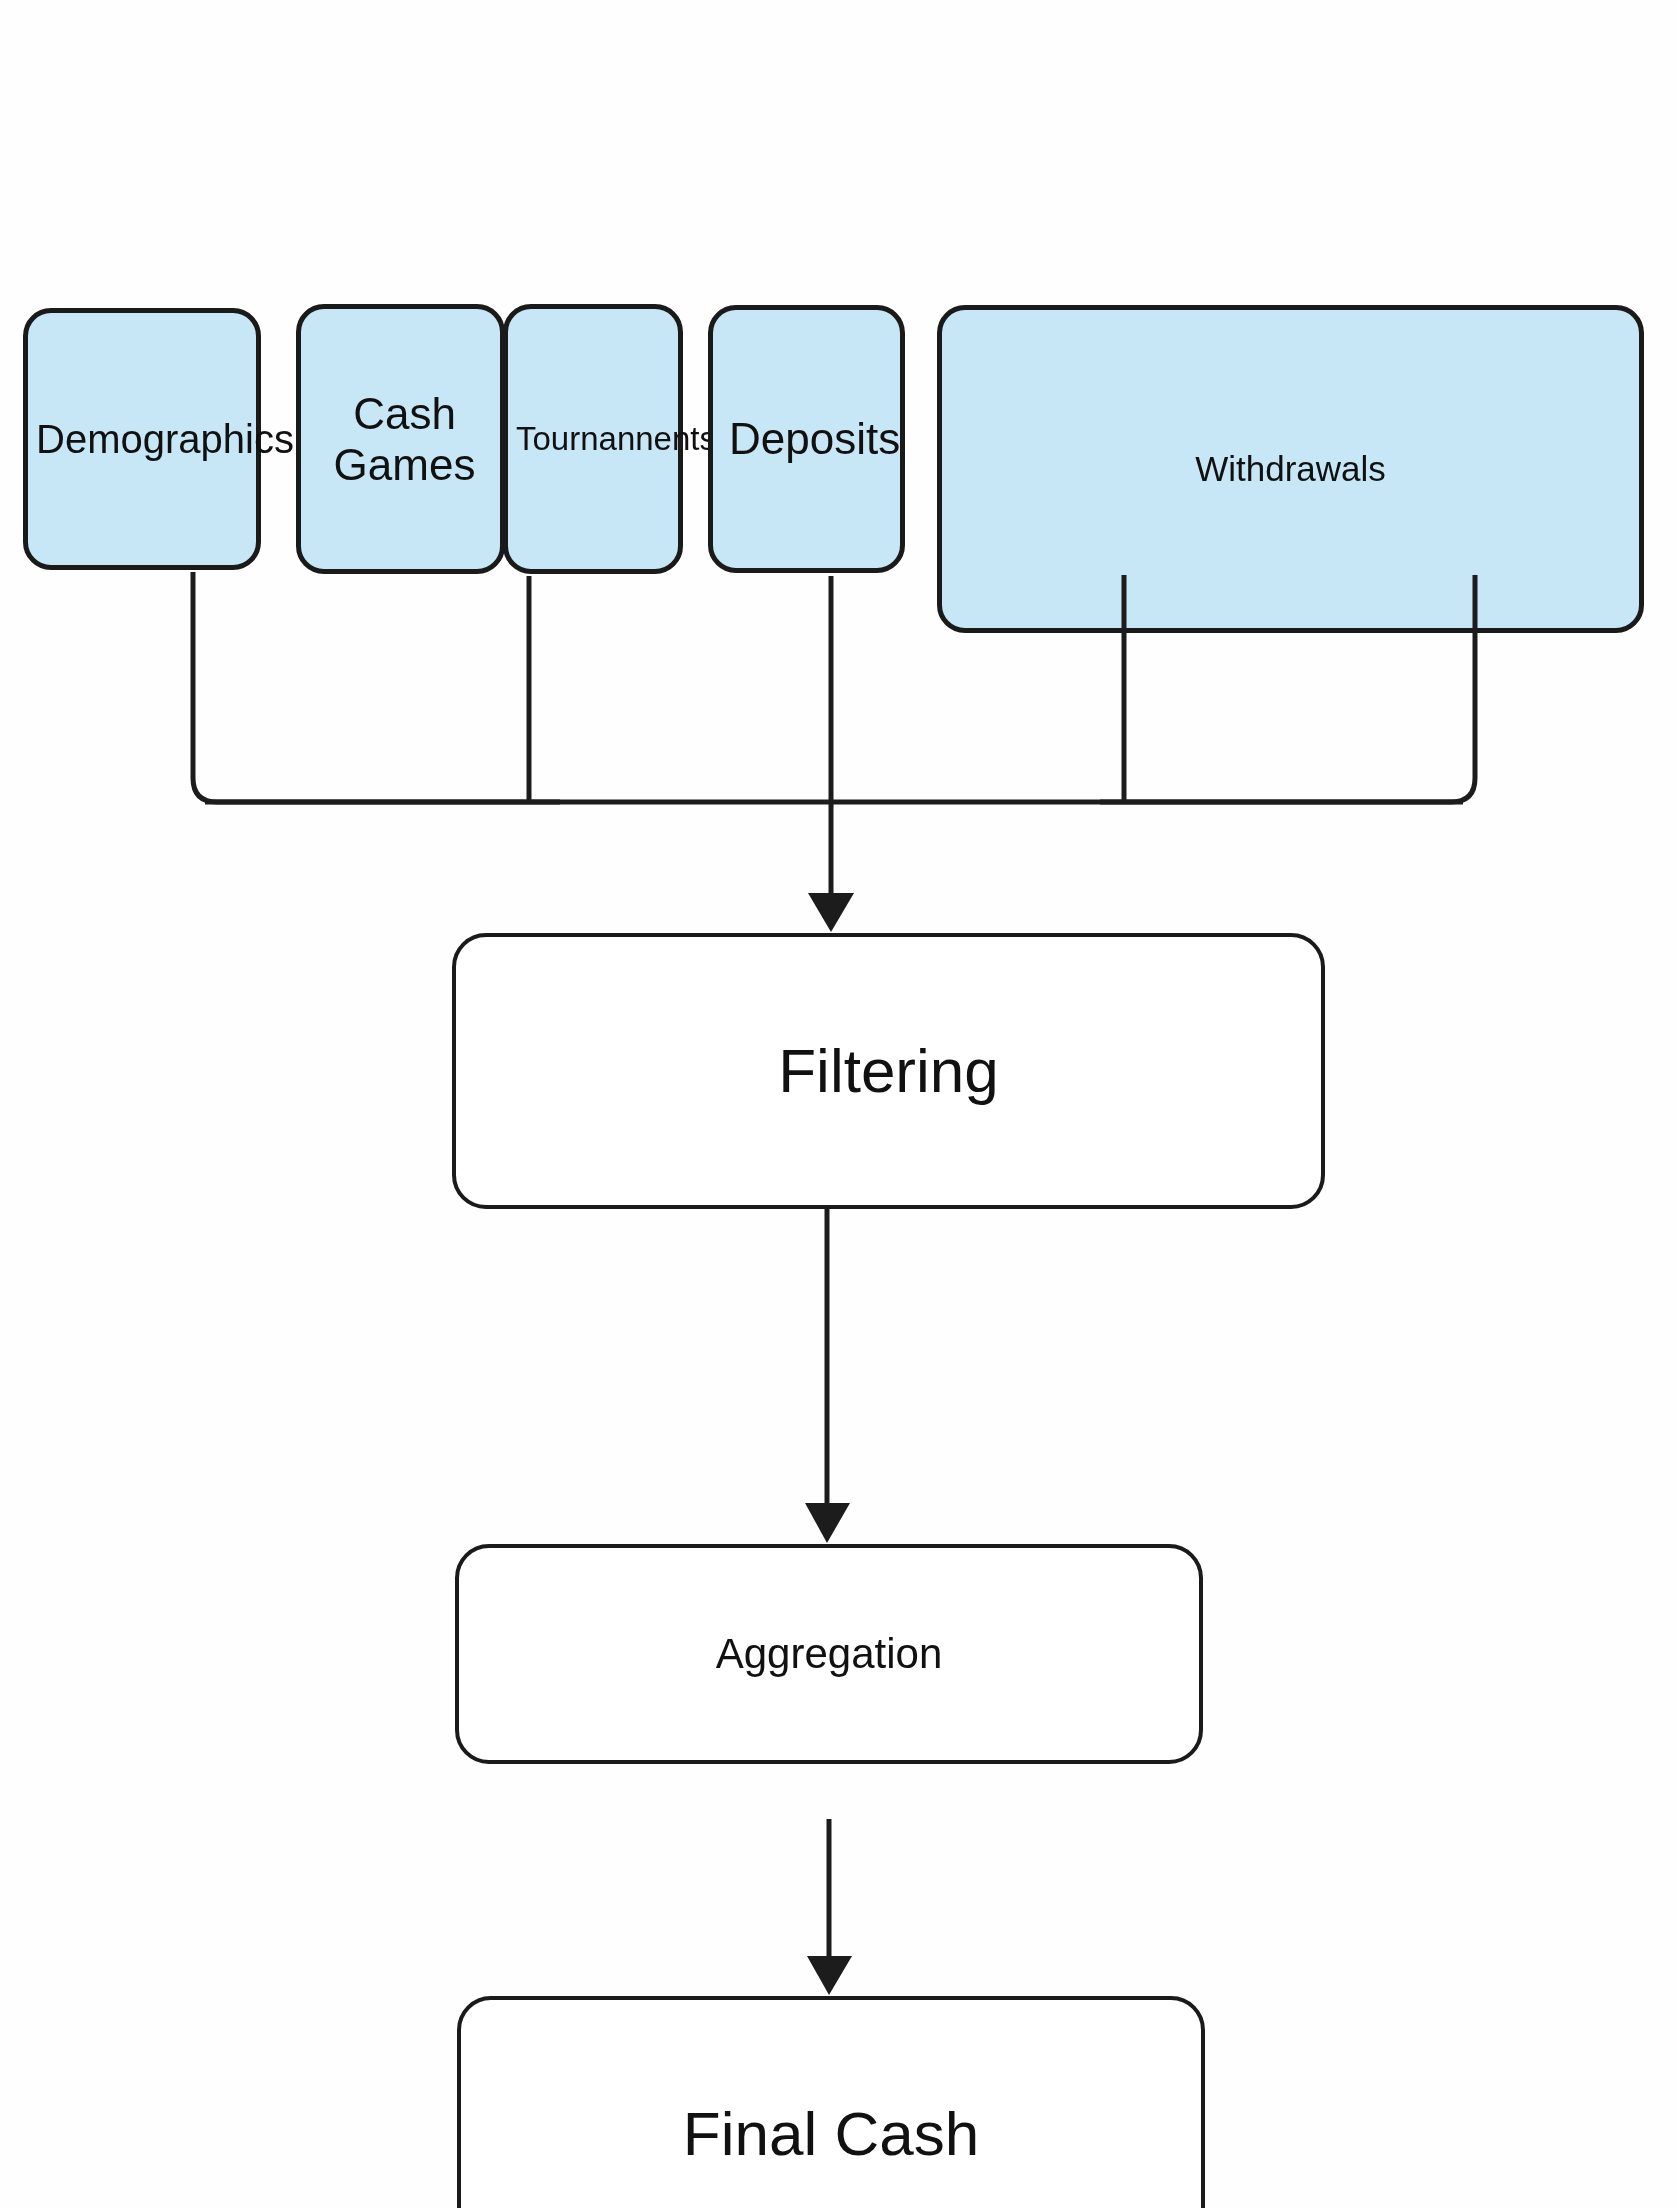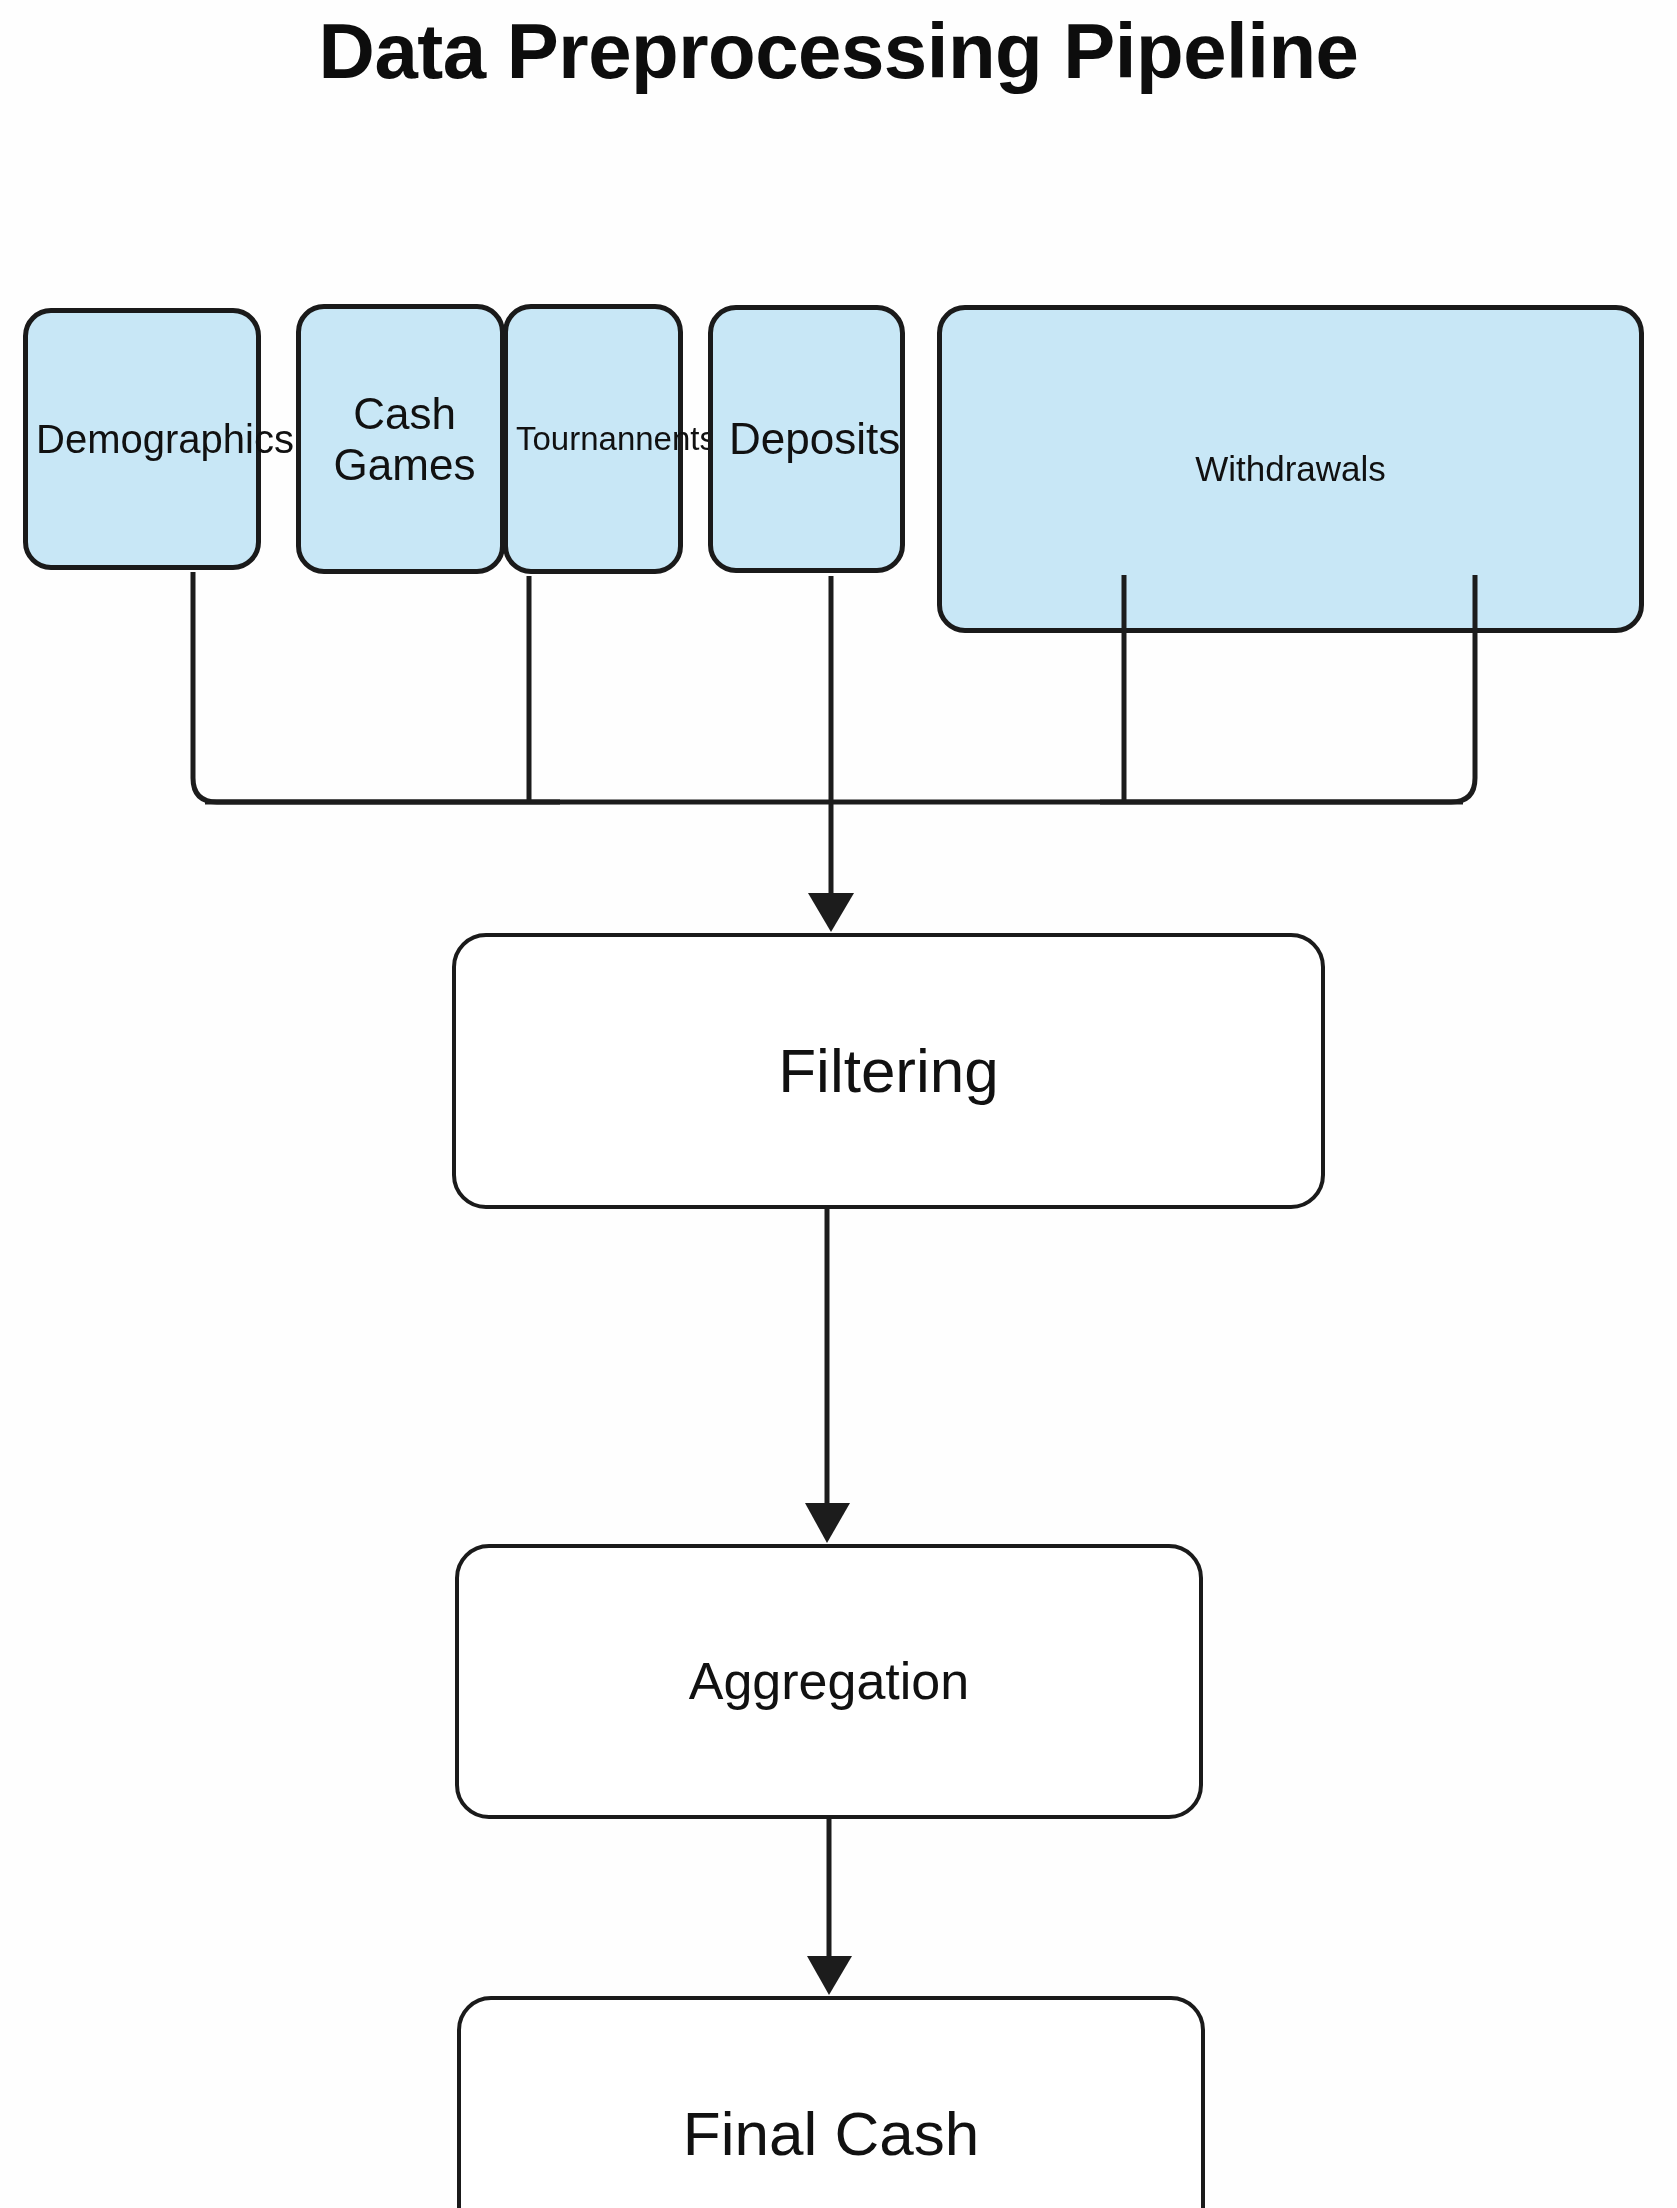--- a/index.html
+++ b/index.html
@@ -84,22 +84,22 @@
     font-size: 35px;
   }
   
   #node-withdrawals { width: 707px; }
   
   #node-filtering {
     left: 452px; top: 933px;  width: 873px; height: 276px;
     font-size: 62px;
   }
   #node-aggregation {
-    left: 455px; top: 1544px; width: 748px; height: 275px;
-    font-size: 52px;
+    left: 455px; top: 1544px; width: 748px; height: 220px;
+    font-size: 42px;
   }
   #node-final-merge {
     left: 457px; top: 1996px; width: 748px; height: 275px;
     font-size: 62px;
   }
   
   #connectors {
     position: absolute;
     left: 0; top: 0;
     width: 1677px;
@@ -114,21 +114,20 @@
   #connectors .arrowhead {
     fill: #101010;
     stroke: none;
   }
 </style>
 </head>
 <body>
 
 <div id="canvas" style="background: rgb(254, 254, 254);">
 
-  <div id="diagram-title">Data Preprocessing Pipeline</div>
 
   <div class="node source" id="node-demographics" style="background: rgb(200, 231, 246); border-color: rgb(26, 26, 26); color: rgb(17, 17, 17);">
     <span class="node-label">Demographics</span>
   </div>
 
   <div class="node source" id="node-cash-games" style="background: rgb(200, 231, 246); border-color: rgb(26, 26, 26); color: rgb(17, 17, 17);">
     <span class="node-label">Cash
 Games</span>
   </div>
 

